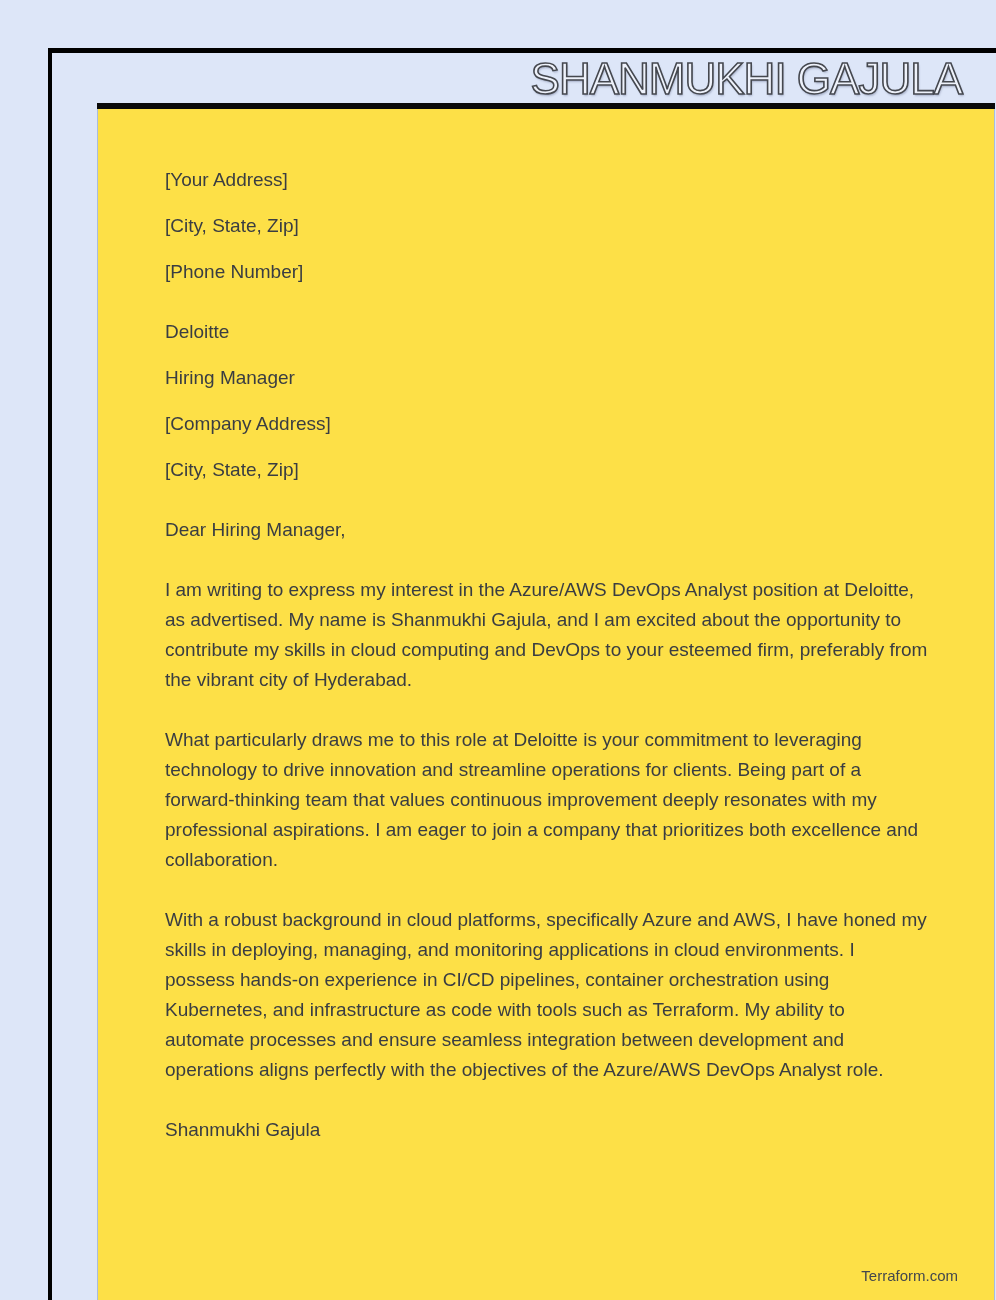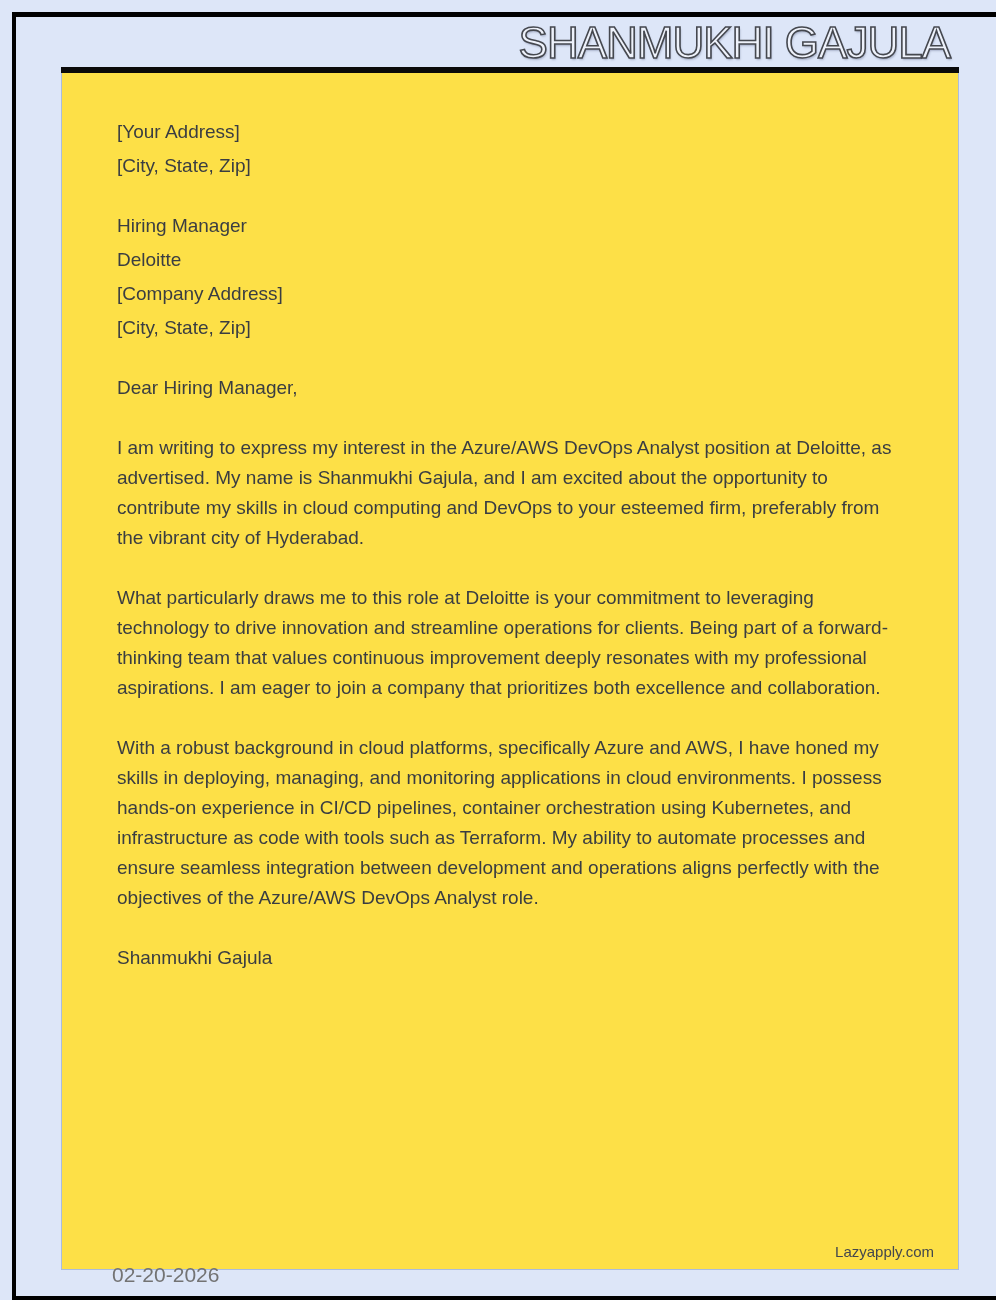--- a/index.html
+++ b/index.html
@@ -1,15 +1,15 @@
 <!DOCTYPE html>
 <html><head>
 <meta charset="utf-8">
 <style>
-  * { margin: 4px; padding: 0; box-sizing: border-box; }
+  * { margin: 16px; padding: 0; box-sizing: border-box; }
   html, body { width: 996px; height: 1300px; }
   body {
     position: relative;
     background: #dde6f8;
     font-family: "Liberation Sans", "DejaVu Sans", sans-serif;
     overflow: hidden;
   }
   .outer-border {
     position: absolute; inset: 0;
     border-style: solid; border-color: #000;
@@ -69,36 +69,37 @@
 <body>
 
 <div class="header-name">SHANMUKHI GAJULA</div>
 <div class="top-bar"></div>
 
 <div class="sheet">
 
   <div class="block">
     <div class="line-text">[Your Address]</div>
     <div class="line-text">[City, State, Zip]</div>
+    <div class="line-text">[Phone Number]</div>
   </div>
 
   <div class="block gap-top">
+    <div class="line-text">Deloitte</div>
     <div class="line-text">Hiring Manager</div>
-    <div class="line-text">Deloitte</div>
     <div class="line-text">[Company Address]</div>
     <div class="line-text">[City, State, Zip]</div>
   </div>
 
   <div class="line-text gap-top">Dear Hiring Manager,</div>
 
   <div class="para gap-top">I am writing to express my interest in the Azure/AWS DevOps Analyst position at Deloitte, as advertised. My name is Shanmukhi Gajula, and I am excited about the opportunity to contribute my skills in cloud computing and DevOps to your esteemed firm, preferably from the vibrant city of Hyderabad.</div>
   <div class="para gap-top">What particularly draws me to this role at Deloitte is your commitment to leveraging technology to drive innovation and streamline operations for clients. Being part of a forward-thinking team that values continuous improvement deeply resonates with my professional aspirations. I am eager to join a company that prioritizes both excellence and collaboration.</div>
   <div class="para gap-top">With a robust background in cloud platforms, specifically Azure and AWS, I have honed my skills in deploying, managing, and monitoring applications in cloud environments. I possess hands-on experience in CI/CD pipelines, container orchestration using Kubernetes, and infrastructure as code with tools such as Terraform. My ability to automate processes and ensure seamless integration between development and operations aligns perfectly with the objectives of the Azure/AWS DevOps Analyst role.</div>
 
 
   <div class="line-text gap-top">Shanmukhi Gajula</div>
 
-  <div class="brand">Lazyapply.com</div>
+  <div class="brand">Terraform.com</div>
 </div>
 
 <div class="date-stamp">02-20-2026</div>
 
 <div class="outer-border"></div>
 
 </body></html>

